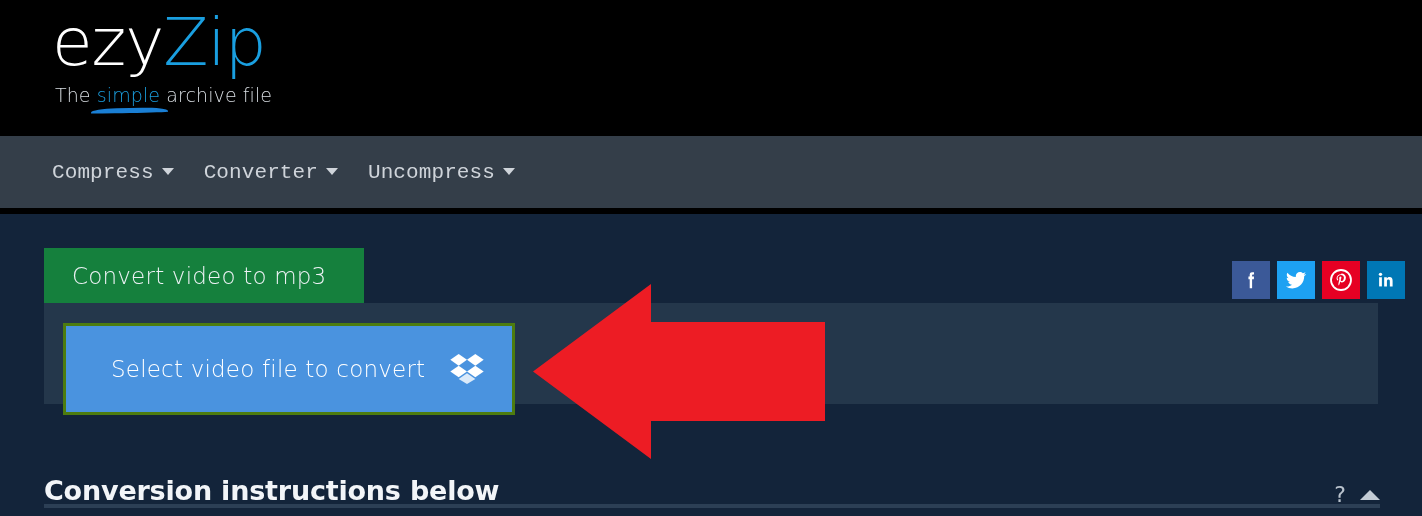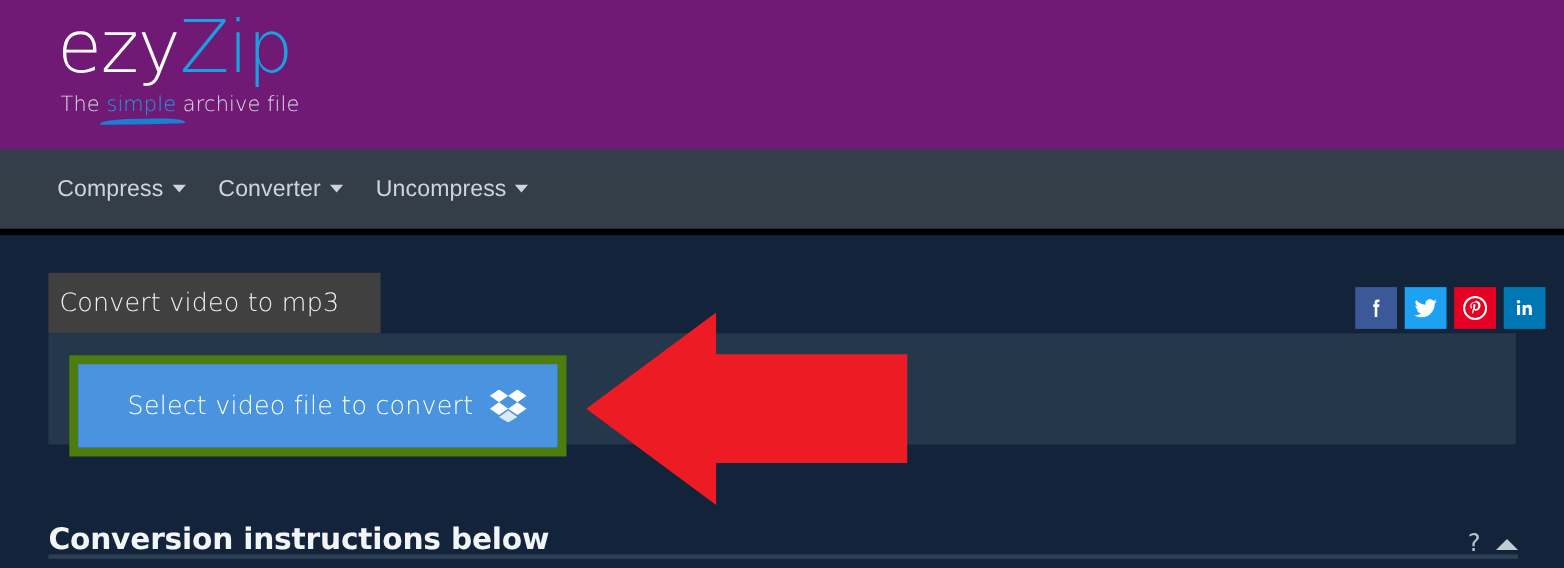--- a/index.html
+++ b/index.html
@@ -18,21 +18,21 @@
     height: 516px;
     background: #13243a;
   }
 
   
   .masthead {
     position: absolute;
     left: 0; top: 0;
     width: 1422px;
     height: 137px;
-    background: #701a75;
+    background: #000000;
   }
   .logo {
     position: absolute;
     left: 52px;
     top: 8px;
     line-height: 1;
     white-space: nowrap;
   }
   .logo-text {
     font-family: "DejaVu Sans", sans-serif;
@@ -82,21 +82,21 @@
     padding-left: 52px;
   }
   .nav-item {
     display: flex;
     align-items: baseline;
     margin-right: 30px;
     cursor: pointer;
     white-space: nowrap;
   }
   .nav-label {
-    font-family: Liberation Sans, sans-serif;
+    font-family: Liberation Mono, monospace;
     font-size: 21px;
     font-weight: 400;
     color: #cfd4da;
     letter-spacing: 0.1px;
     text-align: center;
   }
   .caret-down {
     width: 0; height: 0;
     border-left: 6px solid transparent;
     border-right: 6px solid transparent;
@@ -124,23 +124,23 @@
   }
 
   .tab-strip {
     position: absolute;
     left: 44px;
     top: 34px;
     height: 55px;
     display: flex;
   }
   .tab {
-    background: #404040;
+    background: #15803d;
     height: 55px;
-    padding: 0 38px 0 10px;
+    padding: 0 38px 0 28px;
     display: flex;
     align-items: center;
     cursor: pointer;
   }
   .tab-label {
     font-family: "DejaVu Sans", sans-serif;
     font-size: 23px;
     font-weight: 300;
     color: #eef2f6;
     white-space: nowrap;
@@ -156,21 +156,21 @@
     background: #24374b;
   }
 
   
   .select-wrap {
     position: absolute;
     left: 63px;
     top: 109px;
     width: 452px;
     height: 92px;
-    border: 8px solid #4d7c0f;
+    border: 3px solid #4d7c0f;
     background: transparent;
   }
   .select-btn {
     position: absolute;
     left: 0; top: 0;
     width: 100%;
     height: 100%;
     background: #4a93df;
     border: none;
     display: flex;

